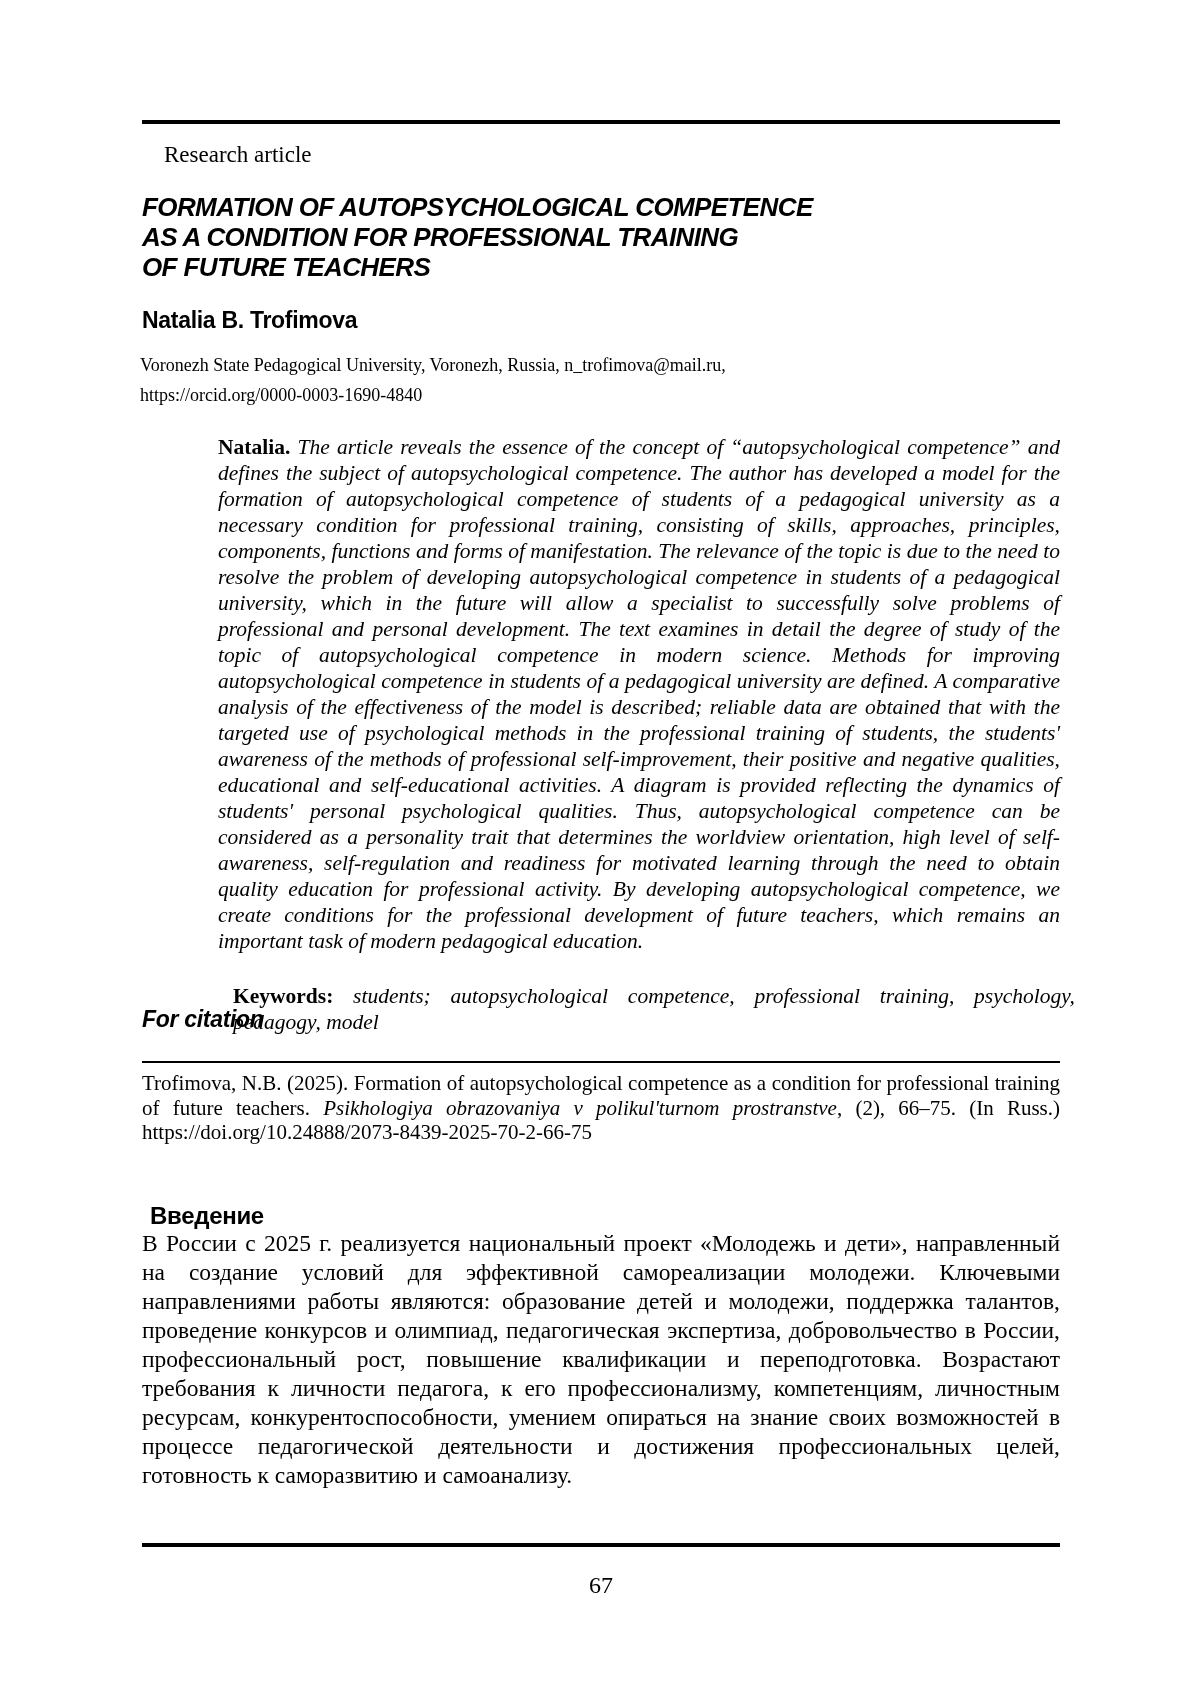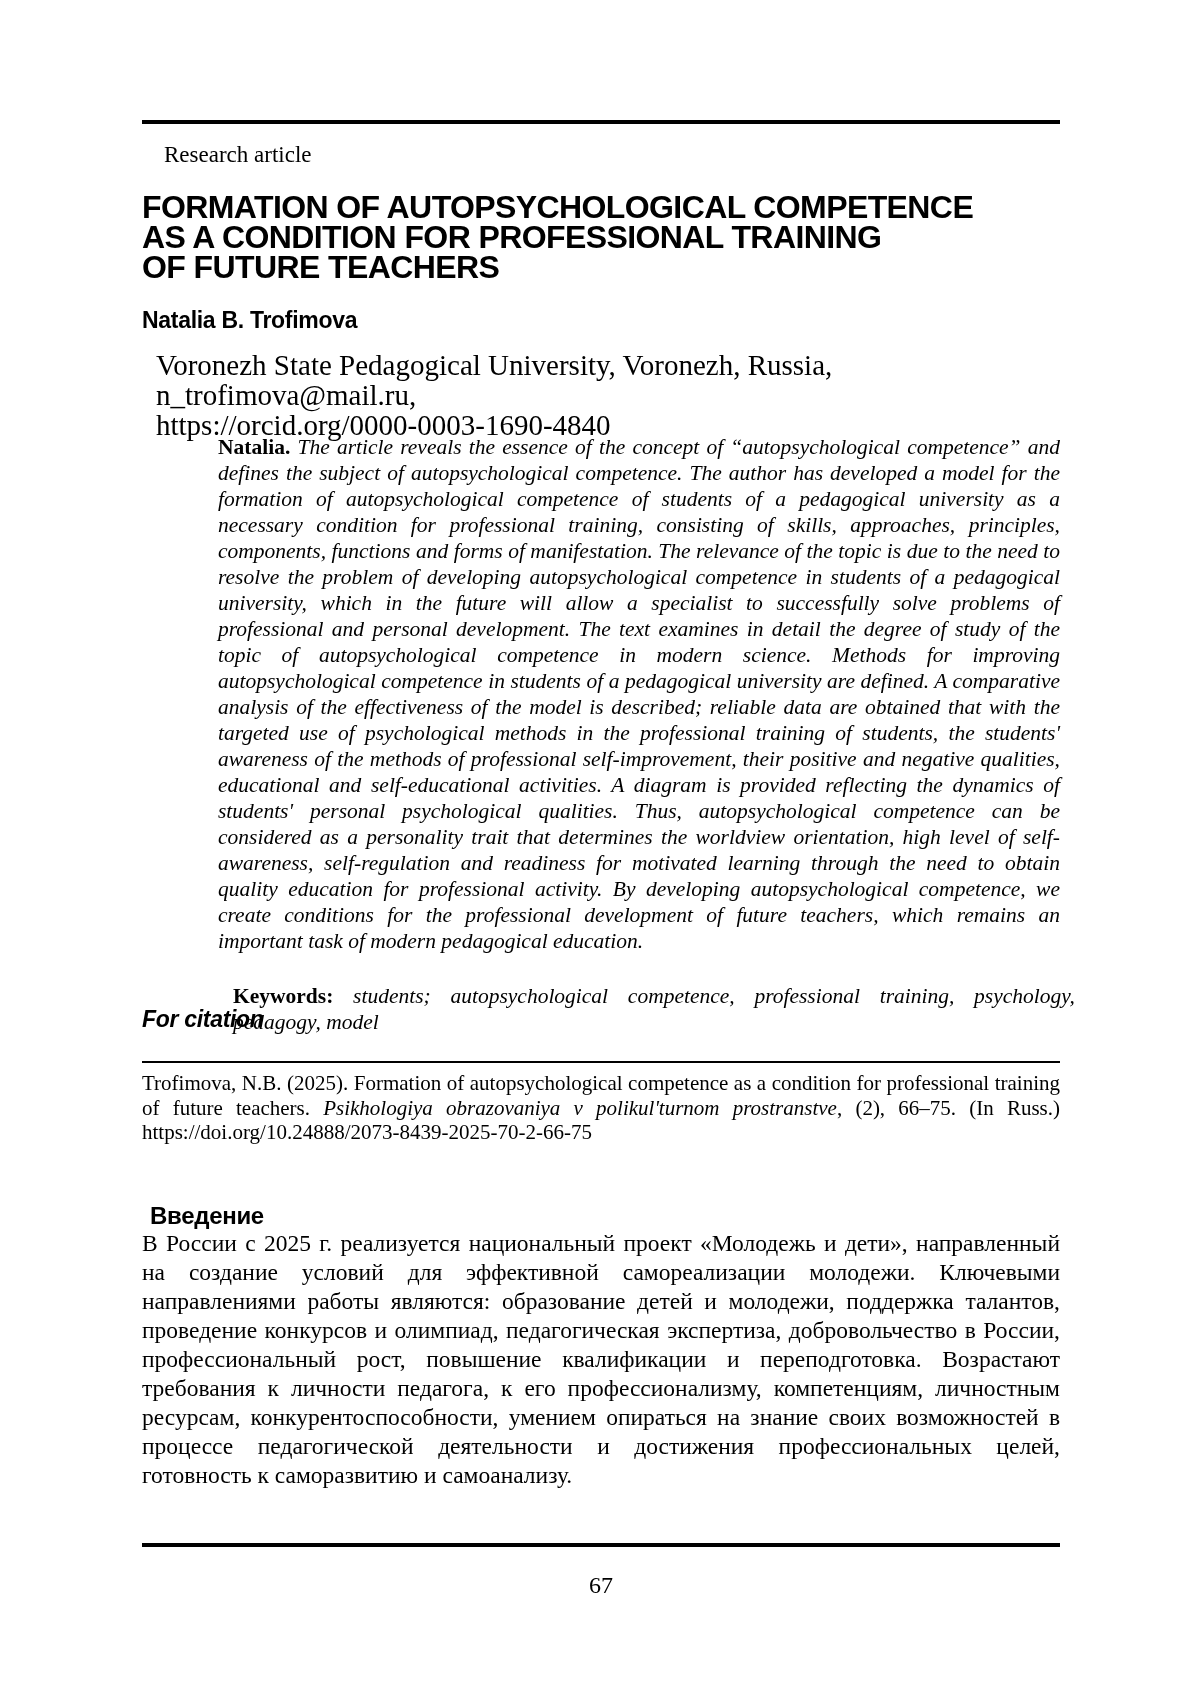--- a/index.html
+++ b/index.html
@@ -34,42 +34,43 @@
     line-height: 28px;
     margin-left: 40px;
   }
   .title {
     position: absolute;
     left: 142px;
     top: 192px;
     width: 918px;
     font-family: "Liberation Sans", sans-serif;
     font-weight: bold;
-    font-size: 32px;
+    font-size: 26px;
     line-height: 30px;
     letter-spacing: -0.6px;
     white-space: pre-line;
+    font-style: italic;
   }
   .author {
     position: absolute;
     left: 142px;
     top: 306px;
     width: 918px;
     font-family: "Liberation Sans", sans-serif;
     font-weight: bold;
     font-size: 23px;
     line-height: 28px;
     letter-spacing: -0.3px;
   }
   .affiliation {
     position: absolute;
-    left: 156px;
+    left: 140px;
     top: 350px;
     width: 918px;
-    font-size: 29px;
+    font-size: 18px;
     line-height: 30px;
     white-space: pre-line;
   }
   .abstract {
     position: absolute;
     left: 218px;
     top: 434px;
     width: 842px;
     font-size: 21.5px;
     line-height: 26px;

